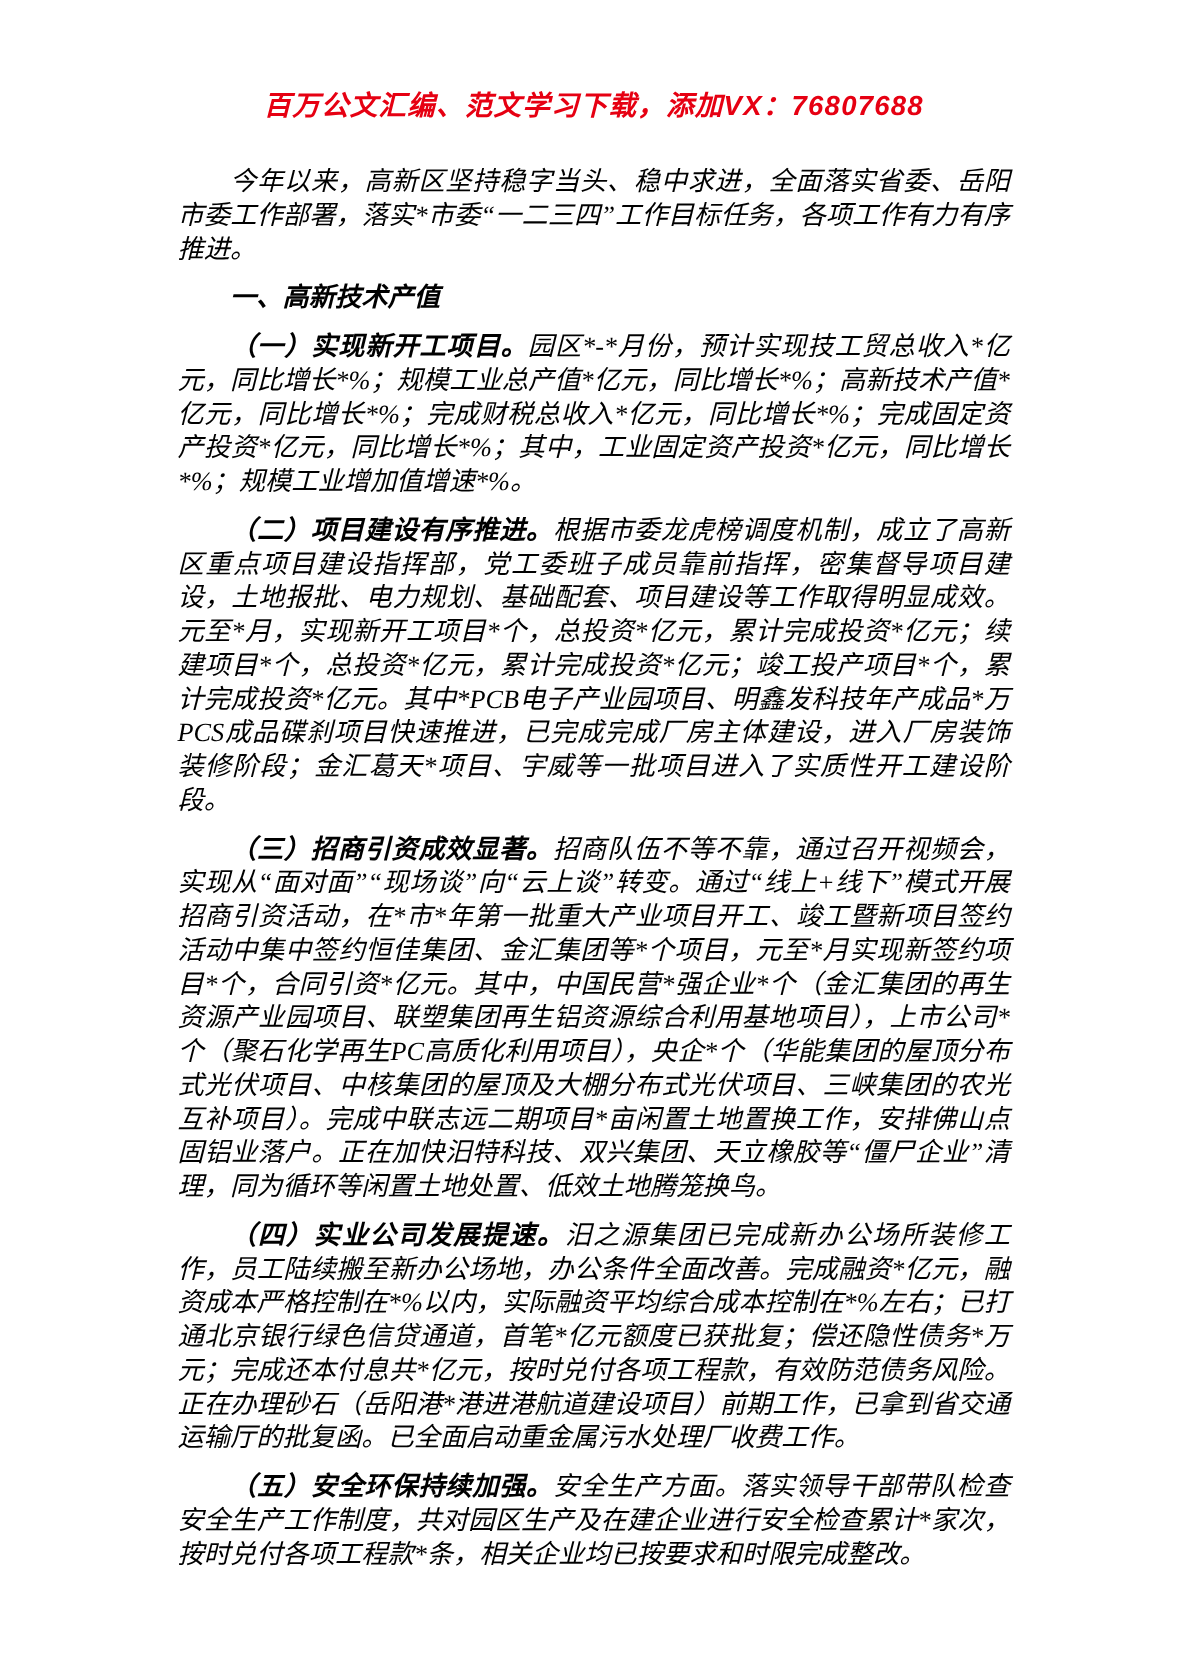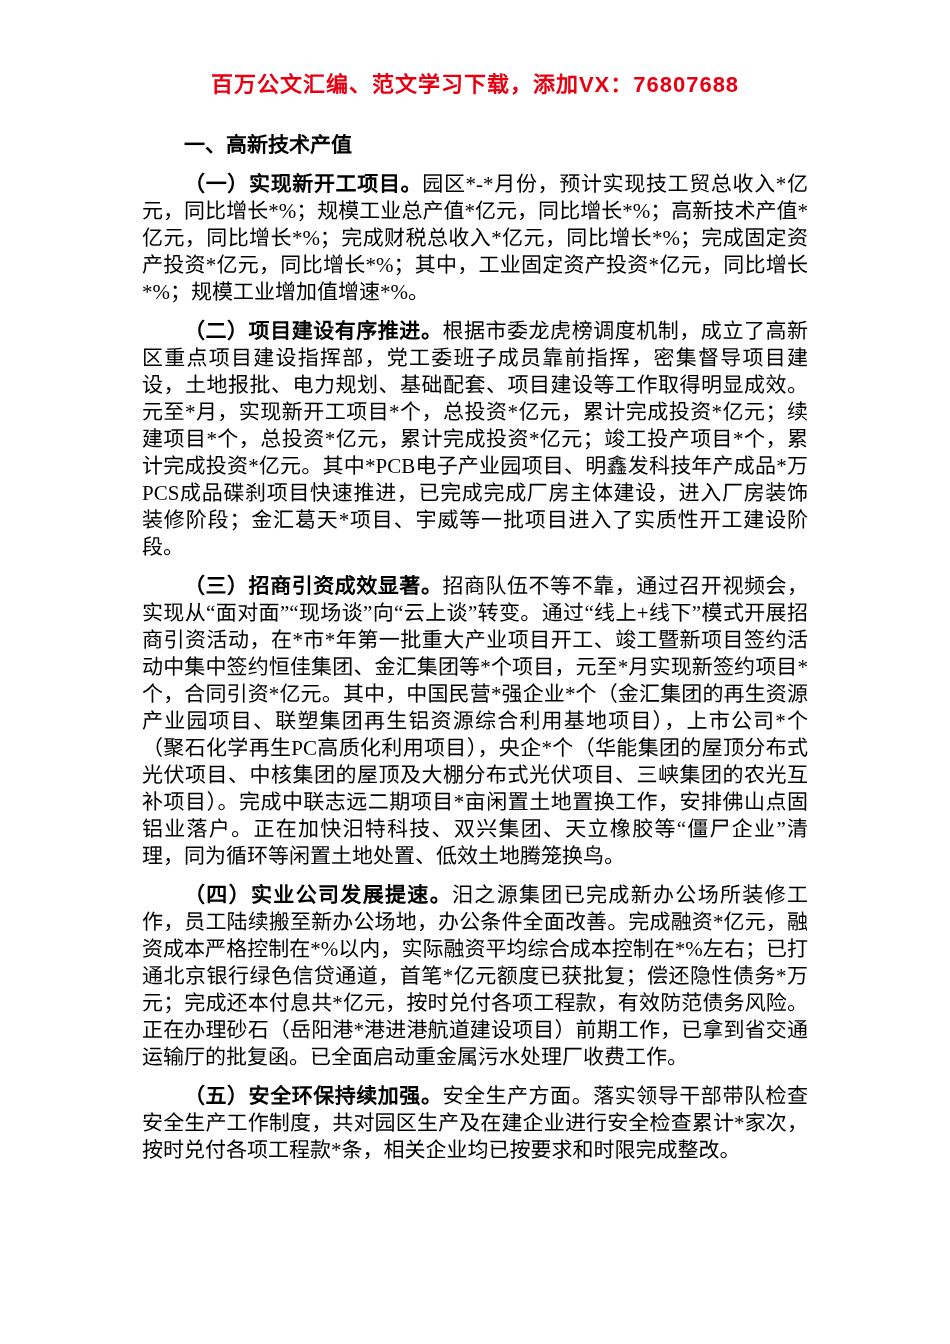--- a/index.html
+++ b/index.html
@@ -13,20 +13,21 @@
     overflow: hidden;
     color: #000000;
     font-family: "Liberation Serif", "DejaVu Serif", serif;
   }
   .page {
     box-sizing: border-box;
     width: 950px;
     height: 1344px;
     padding: 66px 142px 40px 142px;
     background: #ffffff;
+    font-style: italic;
   }
   .banner {
     text-align: center;
     color: #e60012;
     font-size: 22px;
     font-weight: bold;
     letter-spacing: 1px;
     margin: 0 0 34px 0;
     font-family: "Liberation Sans", "DejaVu Sans", sans-serif;
     white-space: nowrap;
@@ -50,20 +51,21 @@
 </style>
 </head>
 <body>
 
 <div class="page">
 
   <div class="banner">百万公文汇编、范文学习下载，添加VX：76807688</div>
 
   <div class="content">
 
+    <p class="para">今年以来，高新区坚持稳字当头、稳中求进，全面落实省委、岳阳市委工作部署，落实*市委“一二三四”工作目标任务，各项工作有力有序推进。</p>
 
     <p class="para heading">一、高新技术产值</p>
 
     <p class="para"><span class="lead">（一）实现新开工项目。</span><span>园区*-*月份，预计实现技工贸总收入*亿元，同比增长*%；规模工业总产值*亿元，同比增长*%；高新技术产值*亿元，同比增长*%；完成财税总收入*亿元，同比增长*%；完成固定资产投资*亿元，同比增长*%；其中，工业固定资产投资*亿元，同比增长*%；规模工业增加值增速*%。</span></p>
 
     <p class="para"><span class="lead">（二）项目建设有序推进。</span><span>根据市委龙虎榜调度机制，成立了高新区重点项目建设指挥部，党工委班子成员靠前指挥，密集督导项目建设，土地报批、电力规划、基础配套、项目建设等工作取得明显成效。元至*月，实现新开工项目*个，总投资*亿元，累计完成投资*亿元；续建项目*个，总投资*亿元，累计完成投资*亿元；竣工投产项目*个，累计完成投资*亿元。其中*PCB电子产业园项目、明鑫发科技年产成品*万PCS成品碟刹项目快速推进，已完成完成厂房主体建设，进入厂房装饰装修阶段；金汇葛天*项目、宇威等一批项目进入了实质性开工建设阶段。</span></p>
 
     <p class="para"><span class="lead">（三）招商引资成效显著。</span><span>招商队伍不等不靠，通过召开视频会，实现从“面对面”“现场谈”向“云上谈”转变。通过“线上+线下”模式开展招商引资活动，在*市*年第一批重大产业项目开工、竣工暨新项目签约活动中集中签约恒佳集团、金汇集团等*个项目，元至*月实现新签约项目*个，合同引资*亿元。其中，中国民营*强企业*个（金汇集团的再生资源产业园项目、联塑集团再生铝资源综合利用基地项目），上市公司*个（聚石化学再生PC高质化利用项目），央企*个（华能集团的屋顶分布式光伏项目、中核集团的屋顶及大棚分布式光伏项目、三峡集团的农光互补项目）。完成中联志远二期项目*亩闲置土地置换工作，安排佛山点固铝业落户。正在加快汨特科技、双兴集团、天立橡胶等“僵尸企业”清理，同为循环等闲置土地处置、低效土地腾笼换鸟。</span></p>
 
     <p class="para"><span class="lead">（四）实业公司发展提速。</span><span>汨之源集团已完成新办公场所装修工作，员工陆续搬至新办公场地，办公条件全面改善。完成融资*亿元，融资成本严格控制在*%以内，实际融资平均综合成本控制在*%左右；已打通北京银行绿色信贷通道，首笔*亿元额度已获批复；偿还隐性债务*万元；完成还本付息共*亿元，按时兑付各项工程款，有效防范债务风险。正在办理砂石（岳阳港*港进港航道建设项目）前期工作，已拿到省交通运输厅的批复函。已全面启动重金属污水处理厂收费工作。</span></p>

